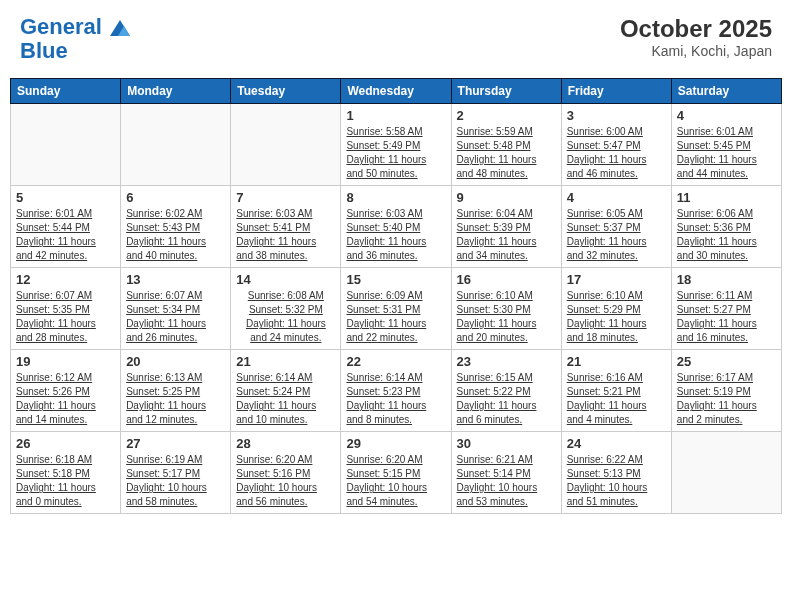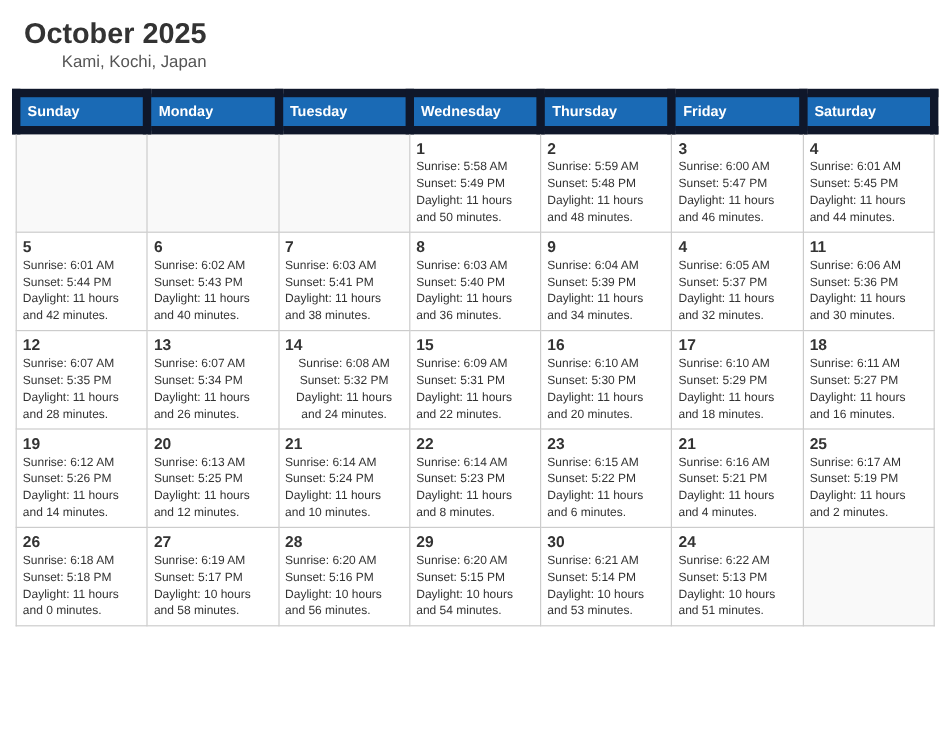--- a/index.html
+++ b/index.html
@@ -47,21 +47,21 @@
       border-collapse: collapse;
       border: 1px solid #ccc;
     }
     .calendar th {
       background-color: #1a6ab5;
       color: #fff;
       padding: 5px 6px;
       font-size: 12px;
       font-weight: bold;
       text-align: left;
-      border: 7px solid #0f172a;
+      border: 1px solid #0f172a;
     }
     .calendar td {
       vertical-align: top;
       padding: 4px 5px;
       border: 1px solid #ccc;
       width: calc(100% / 7);
       font-size: 10.5px;
       color: #333;
       min-height: 80px;
       height: 80px;
@@ -72,26 +72,39 @@
     .day-num {
       font-size: 13px;
       font-weight: bold;
       color: #333;
       margin-bottom: 2px;
     }
     .day-info {
       font-size: 10px;
       color: #333;
       line-height: 1.4;
+      text-decoration: underline;
     }
   </style>
 </head>
 <body>
 
 <div class="header">
+  <div class="logo">
+    <div>
+      <div class="logo-text">
+        <span>General</span>
+        <svg width="20" height="16" viewBox="0 0 20 16" style="display:inline-block;vertical-align:middle;margin-left:2px;">
+          <polygon points="0,16 10,0 20,16" fill="#1a6ab5"></polygon>
+          <polygon points="8,16 14,6 20,16" fill="#4da3e0"></polygon>
+        </svg>
+      </div>
+      <div class="logo-text" style="color:#1a6ab5;font-size:22px;font-weight:bold;">Blue</div>
+    </div>
+  </div>
   <div class="title-block">
     <div class="month-title">October 2025</div>
     <div class="location">Kami, Kochi, Japan</div>
   </div>
 </div>
 
 <table class="calendar">
   <thead>
     <tr>
     <th>Sunday</th>

